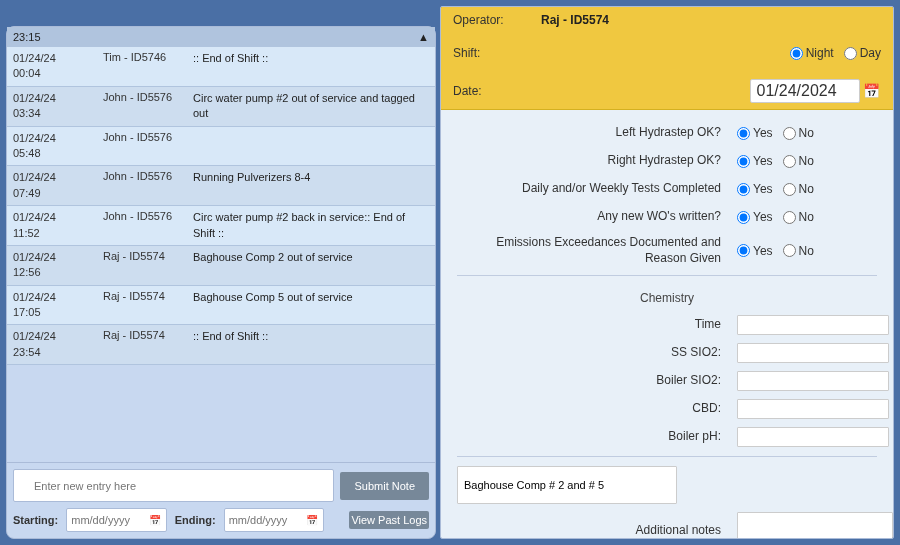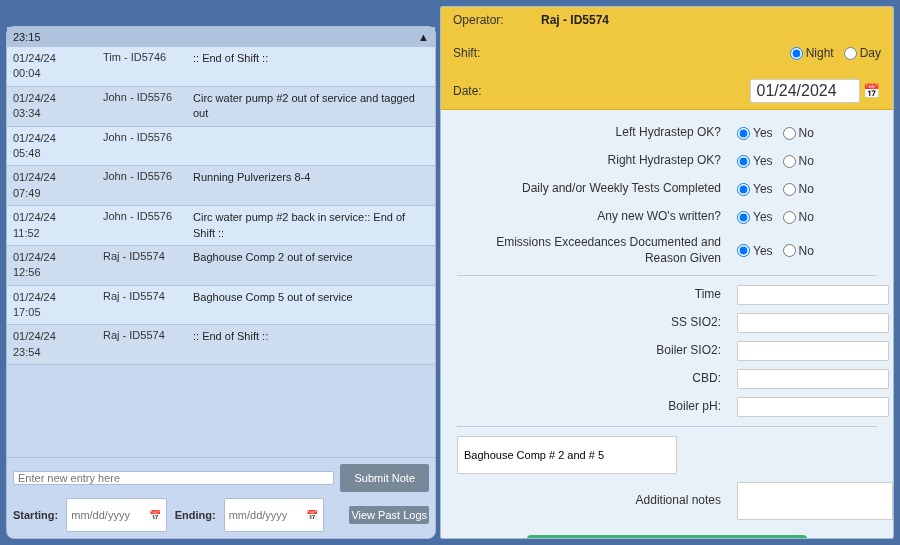--- a/index.html
+++ b/index.html
@@ -87,27 +87,27 @@
     }
 
     .entry-row {
       display: flex;
       gap: 6px;
       align-items: center;
     }
 
     .entry-input {
       flex: 1;
-      padding: 4px 4px;
+      padding: 4px 20px;
       border: 1px solid #aabbd8;
       background: white;
       font-size: 11px;
       color: #888;
       border-radius: 2px;
-      height: 14px;
+      height: 33px;
     }
 
     .submit-btn {
       background: #778899;
       color: white;
       border: none;
       padding: 4px 14px;
       font-size: 11px;
       cursor: pointer;
       border-radius: 2px;
@@ -125,21 +125,21 @@
 
     .date-label { font-weight: bold; }
 
     .date-input-wrap {
       display: flex;
       align-items: center;
       gap: 2px;
       background: white;
       border: 1px solid #aabbd8;
       border-radius: 2px;
-      padding: 16px 4px;
+      padding: 6px 4px;
       height: 24px;
       justify-content: space-between;
     }
 
     .date-input-wrap input {
       border: none;
       outline: none;
       font-size: 11px;
       width: 76px;
       background: transparent;
@@ -461,20 +461,23 @@
     <div class="form-row" style="align-items: center;">
       <span class="form-label" style="text-align:right; padding-right:16px; line-height:1.3;">Emissions Exceedances Documented and<br>Reason Given</span>
       <div class="yes-no-group">
         <label><input type="radio" name="emis" value="yes" checked="" style=""> Yes</label>
         <label><input type="radio" name="emis" value="no" style=""> No</label>
       </div>
     </div>
 
     <hr class="divider">
 
+    <div class="form-row" style="justify-content: center;">
+      <span class="section-title">Chemistry</span>
+    </div>
 
     <div class="form-row">
       <span class="form-label">Time</span>
       <input class="text-input" type="text" style="">
     </div>
 
     <div class="form-row">
       <span class="form-label">SS SIO2:</span>
       <input class="text-input" type="text" style="">
     </div>

